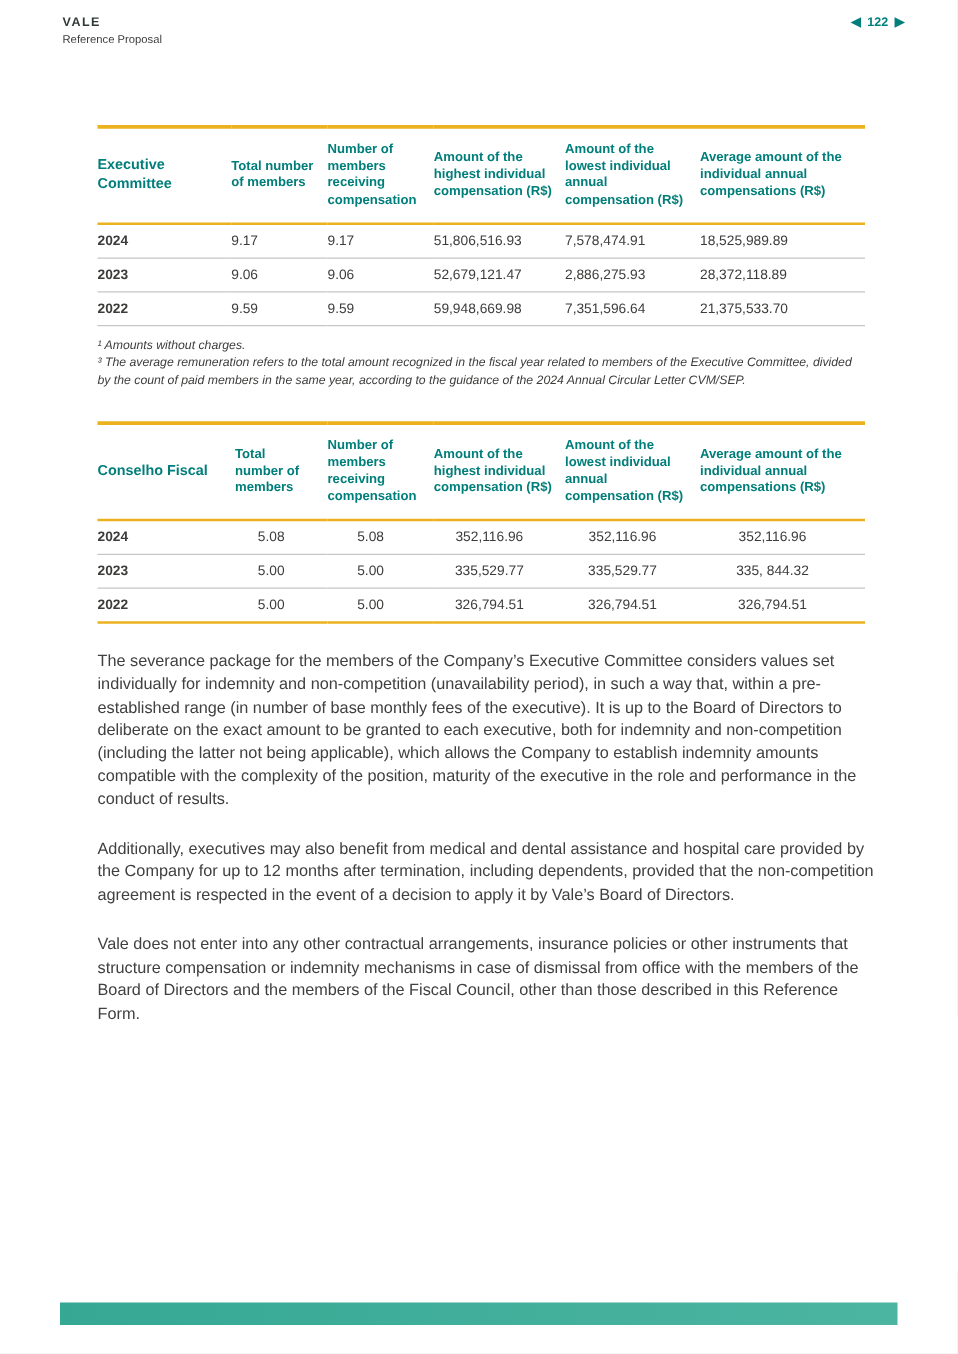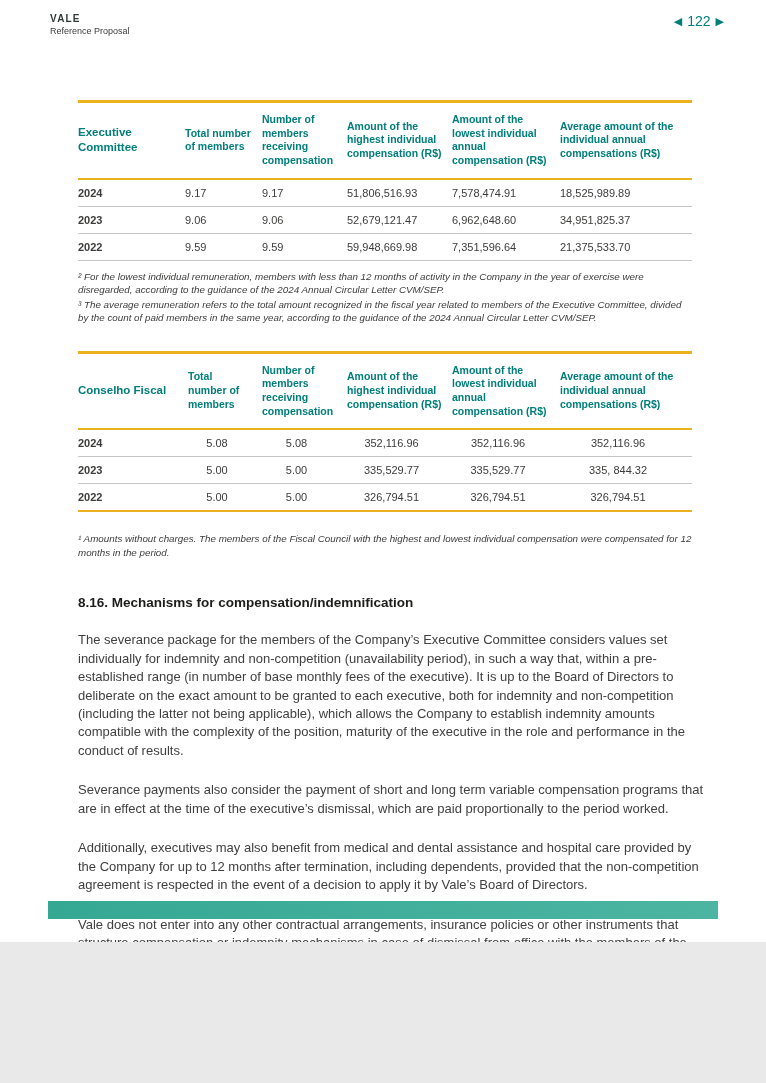--- a/index.html
+++ b/index.html
@@ -2,21 +2,21 @@
 <html><head>
 <meta charset="utf-8">
 <style>
   * { margin: 0; padding: 0; box-sizing: border-box; }
   html, body { background: #e9e9e9; }
   body { font-family: "Liberation Sans", sans-serif; }
 
   .page {
     position: relative;
     width: 766px;
-    height: 942px;
+    height: 1083px;
     margin: 0 auto;
     background: #ffffff;
     overflow: hidden;
   }
 
   
   .doc-header { position: absolute; top: 13px; left: 50px; }
   .brand {
     font-size: 10px; font-weight: 700; letter-spacing: 1.2px;
     color: #2f3a36;
@@ -24,21 +24,21 @@
   .subtitle { font-size: 9px; color: #3c3c3b; margin-top: 2px; }
 
   .page-nav {
     position: absolute; top: 13px; right: 42px;
     display: flex; align-items: center; gap: 5px;
   }
   .page-nav .arrow {
     color: #007e7a; font-size: 11px; line-height: 1; cursor: pointer;
   }
   .page-nav .page-num {
-    color: #007e7a; font-size: 14px; font-weight: 400;
+    color: #007e7a; font-size: 10px; font-weight: 700;
   }
 
   
   .content { position: absolute; top: 100px; left: 78px; width: 628px; }
 
   
   table.vale-table {
     width: 614px;
     border-collapse: collapse;
     table-layout: fixed;
@@ -151,36 +151,36 @@
           <td>9.17</td>
           <td>51,806,516.93</td>
           <td>7,578,474.91</td>
           <td>18,525,989.89</td>
         </tr>
         <tr>
           <td class="year">2023</td>
           <td>9.06</td>
           <td>9.06</td>
           <td>52,679,121.47</td>
-          <td>6,962,648.60</td>
-          <td>34,951,825.37</td>
+          <td>2,886,275.93</td>
+          <td>28,372,118.89</td>
         </tr>
         <tr>
           <td class="year">2022</td>
           <td>9.59</td>
           <td>9.59</td>
           <td>59,948,669.98</td>
           <td>7,351,596.64</td>
           <td>21,375,533.70</td>
         </tr>
       </tbody>
     </table>
 
     <div class="footnotes">
-      <p>² For the lowest individual remuneration, members with less than 12 months of activity in the Company in the year of exercise were disregarded, according to the guidance of the 2024 Annual Circular Letter CVM/SEP.</p>
+      <p>¹ Amounts without charges.</p>
       <p>³ The average remuneration refers to the total amount recognized in the fiscal year related to members of the Executive Committee, divided by the count of paid members in the same year, according to the guidance of the 2024 Annual Circular Letter CVM/SEP.</p>
     </div>
 
     <table class="vale-table t2">
       <colgroup>
         <col style="width:110px">
           <col style="width:74px">
           <col style="width:85px">
         <col style="width:105px">
           <col style="width:108px">
@@ -217,28 +217,23 @@
           <td class="year">2022</td>
           <td>5.00</td>
           <td>5.00</td>
           <td>326,794.51</td>
           <td>326,794.51</td>
           <td>326,794.51</td>
         </tr>
       </tbody>
     </table>
 
-    <div class="footnotes fn2">
-      <p>¹ Amounts without charges. The members of the Fiscal Council with the highest and lowest individual compensation were compensated for 12 months in the period.</p>
-    </div>
-
-    <h2 class="section-heading">8.16. Mechanisms for compensation/indemnification</h2>
+
 
     <p class="body-para">The severance package for the members of the Company’s Executive Committee considers values set individually for indemnity and non-competition (unavailability period), in such a way that, within a pre-established range (in number of base monthly fees of the executive). It is up to the Board of Directors to deliberate on the exact amount to be granted to each executive, both for indemnity and non-competition (including the latter not being applicable), which allows the Company to establish indemnity amounts compatible with the complexity of the position, maturity of the executive in the role and performance in the conduct of results.</p>
-    <p class="body-para">Severance payments also consider the payment of short and long term variable compensation programs that are in effect at the time of the executive’s dismissal, which are paid proportionally to the period worked.</p>
     <p class="body-para">Additionally, executives may also benefit from medical and dental assistance and hospital care provided by the Company for up to 12 months after termination, including dependents, provided that the non-competition agreement is respected in the event of a decision to apply it by Vale’s Board of Directors.</p>
     <p class="body-para">Vale does not enter into any other contractual arrangements, insurance policies or other instruments that structure compensation or indemnity mechanisms in case of dismissal from office with the members of the Board of Directors and the members of the Fiscal Council, other than those described in this Reference Form.</p>
 
   </main>
 
   <footer class="footer-bar"></footer>
 
 </div>
 
 </body></html>

